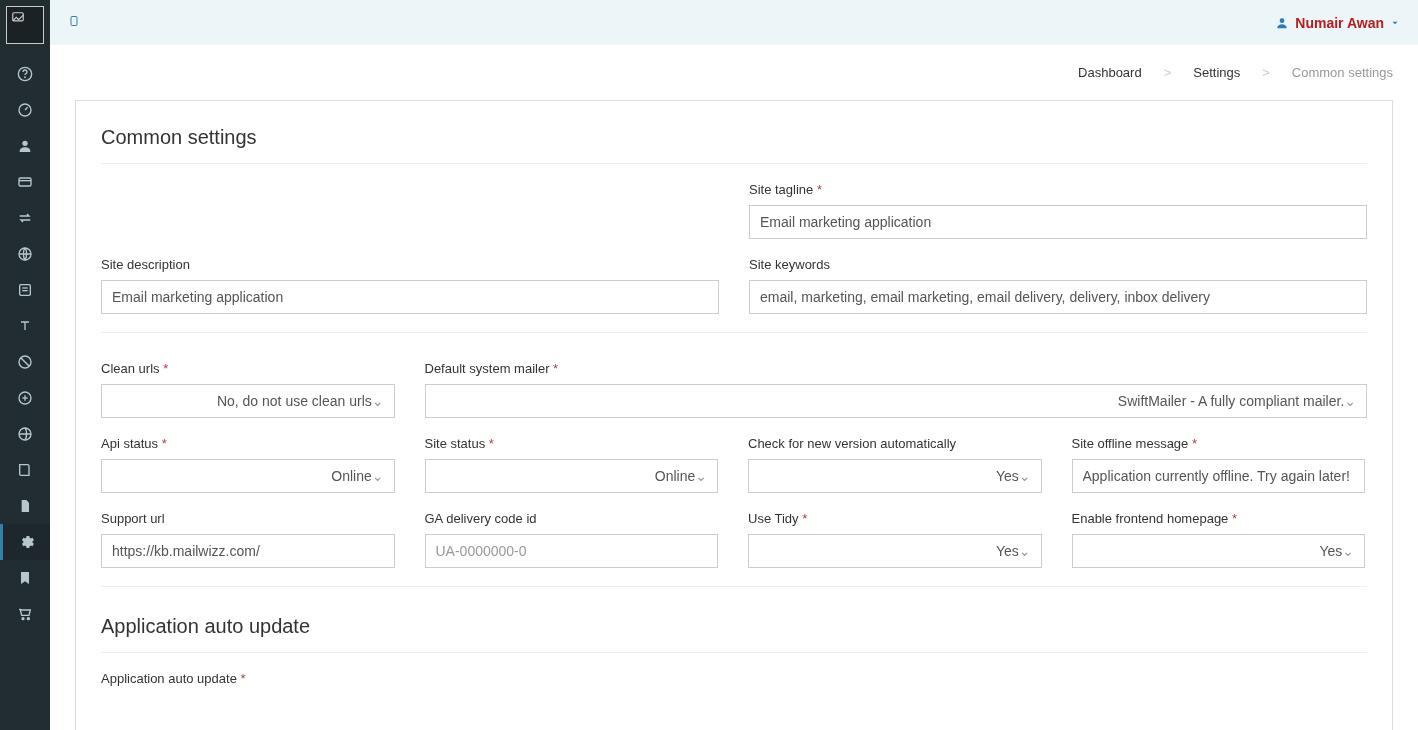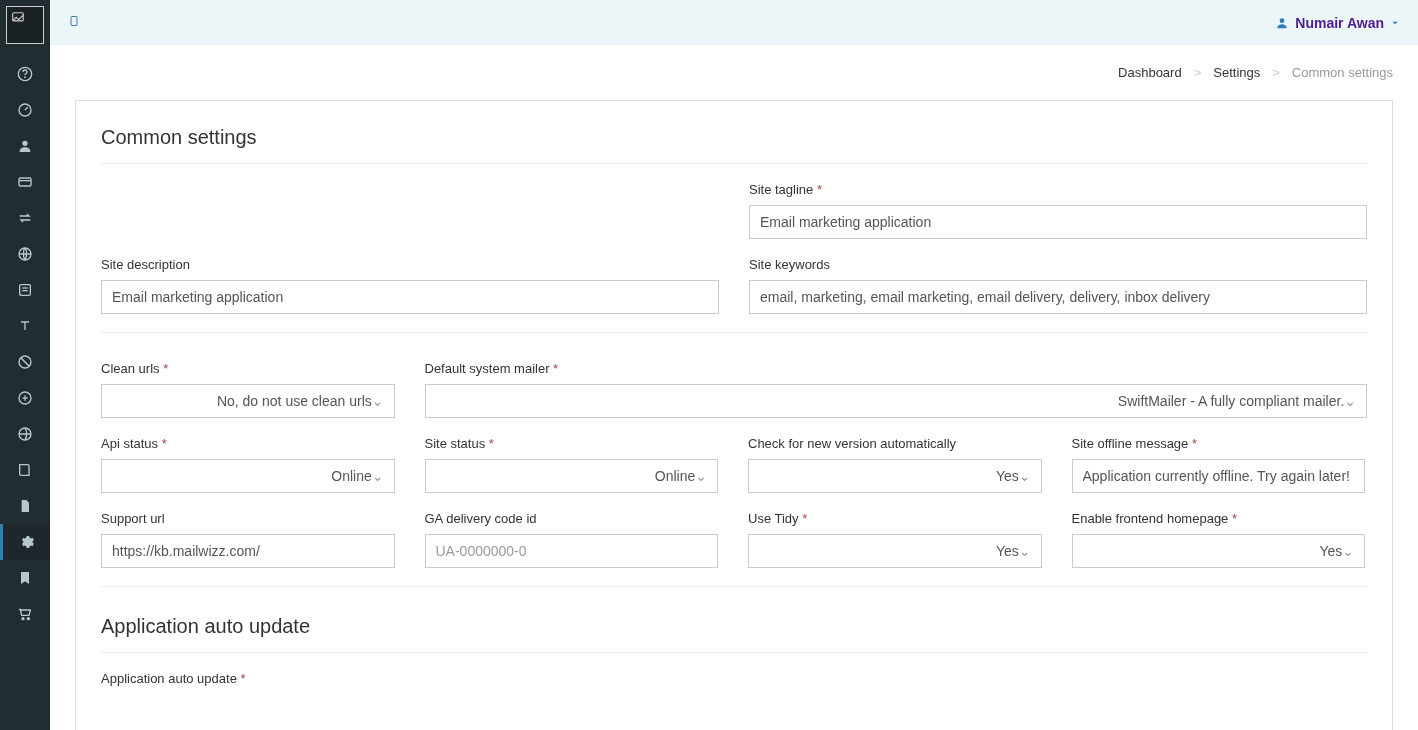--- a/index.html
+++ b/index.html
@@ -51,35 +51,35 @@
       align-items: center;
       justify-content: space-between;
       padding: 0 18px;
       z-index: 5;
     }
     .topbar-left svg { stroke: #367fa9; }
     .topbar-user {
       display: flex;
       align-items: center;
       gap: 6px;
-      color: #4c1d95;
+      color: #b91c1c;
       font-weight: 600;
       cursor: pointer;
     }
     .main {
       margin-left: 50px;
       padding-top: 45px;
       height: 100%;
       overflow: auto;
     }
     .breadcrumb {
       display: flex;
       justify-content: flex-end;
       align-items: center;
-      gap: 12px;
+      gap: 22px;
       padding: 20px 25px 20px 25px;
       color: #333;
       font-size: 13px;
     }
     .breadcrumb a { color: #333; text-decoration: none; cursor: pointer; }
     .breadcrumb .sep { color: #ccc; }
     .breadcrumb .current { color: #999; }
     .panel {
       margin: 0 25px 25px 25px;
       border: 1px solid #ddd;

